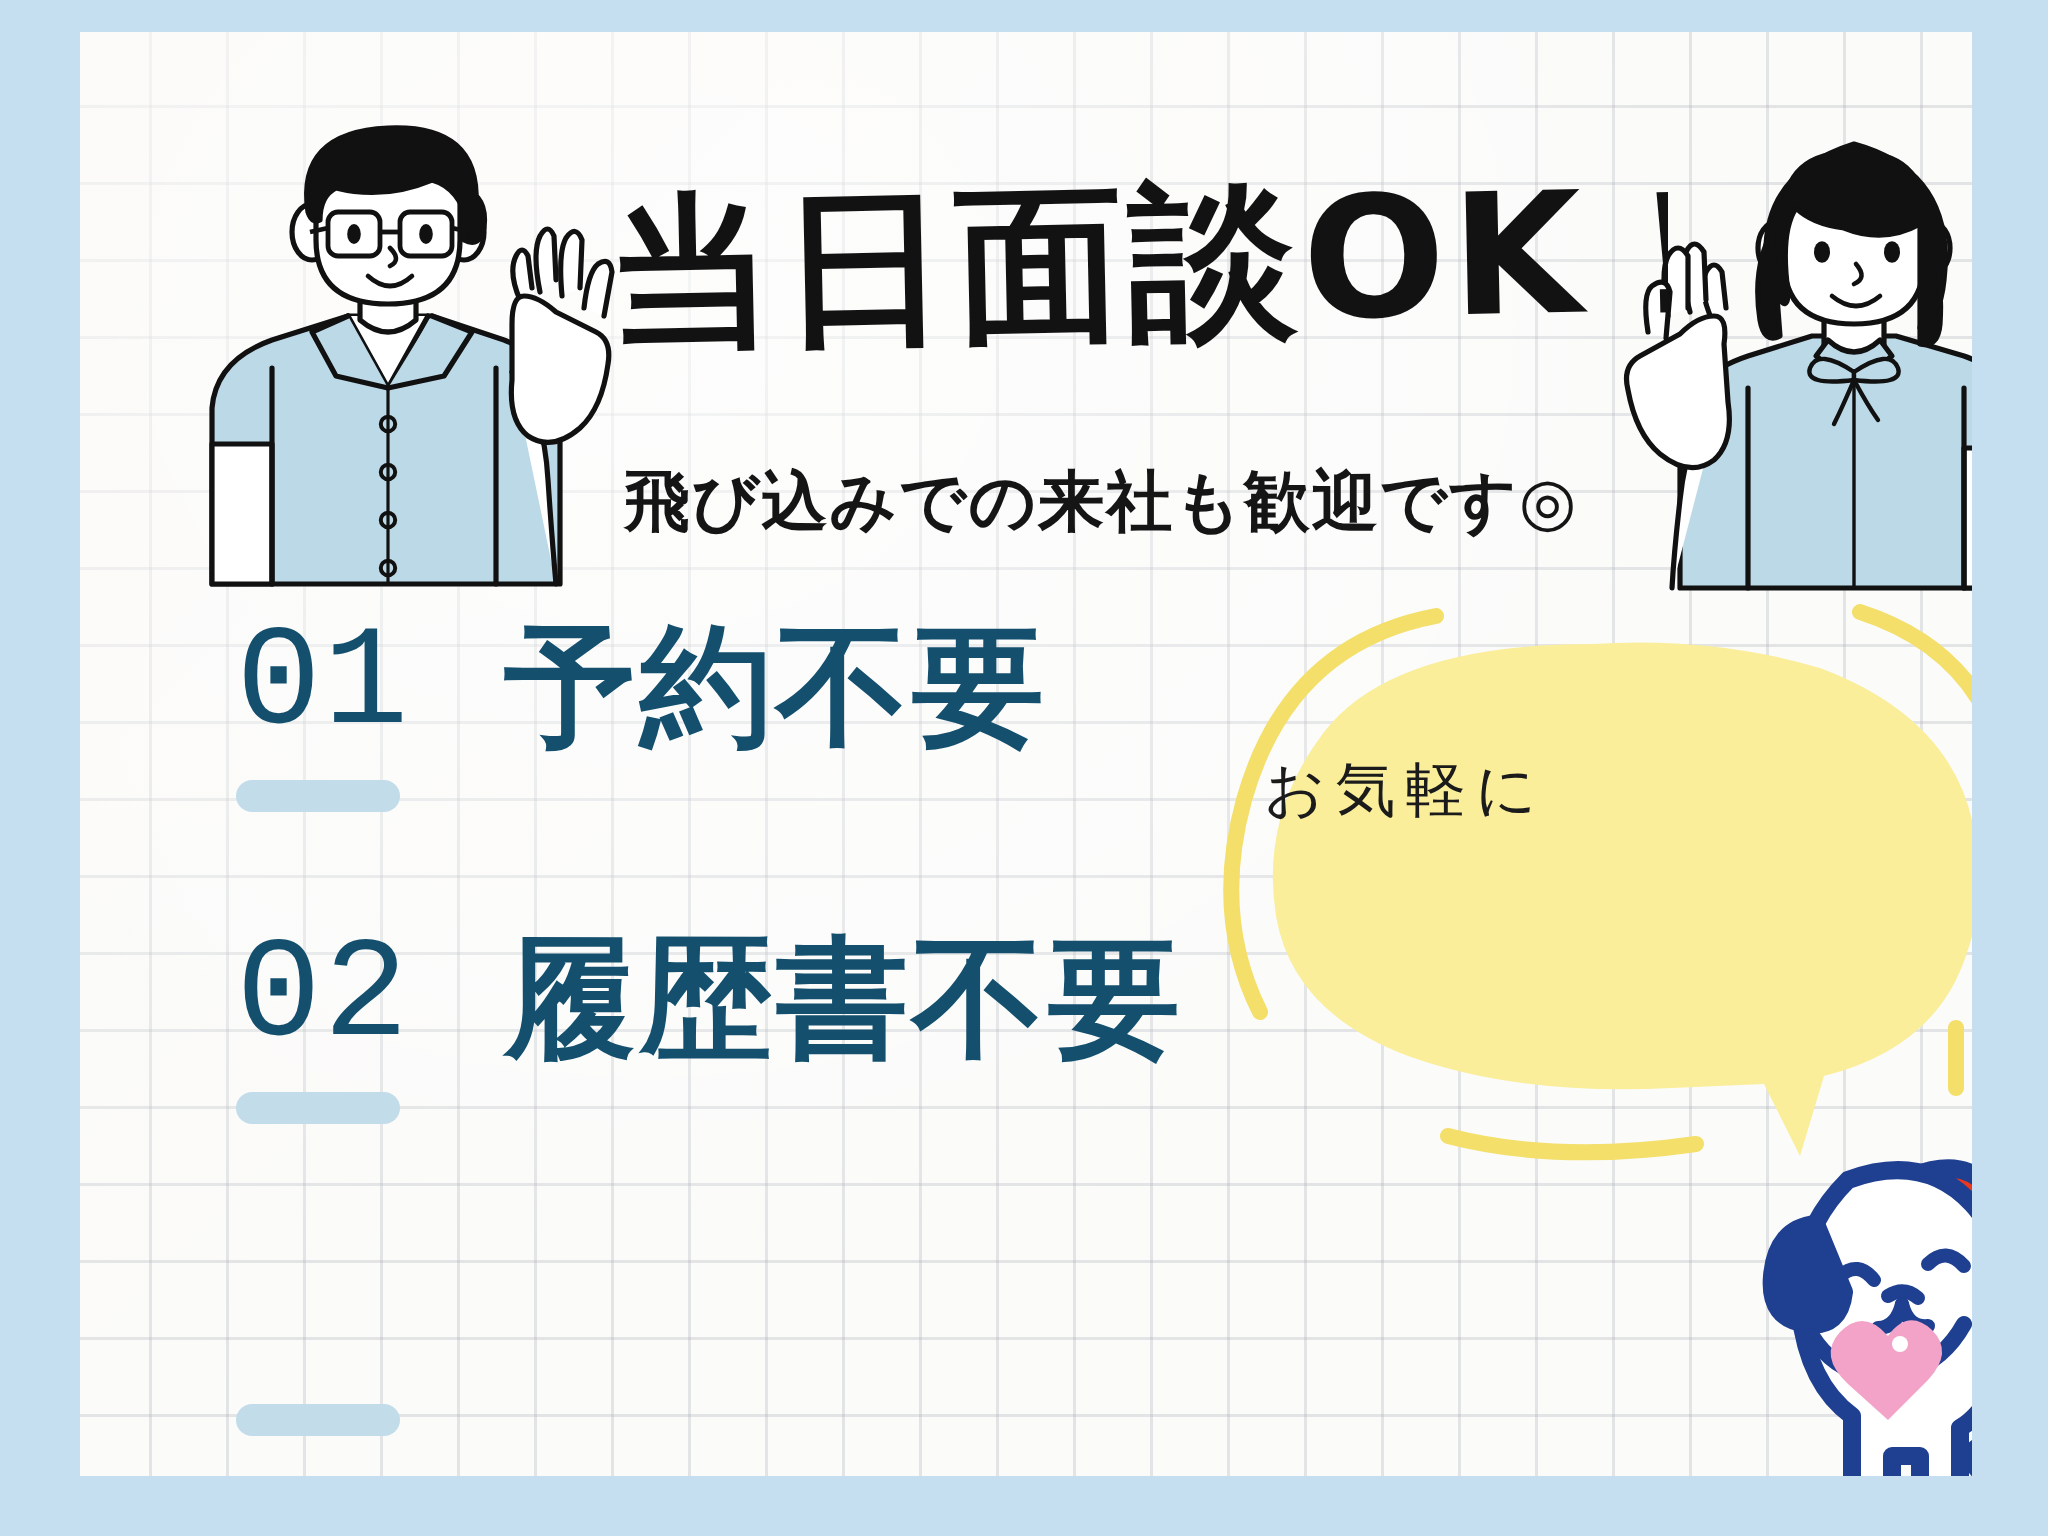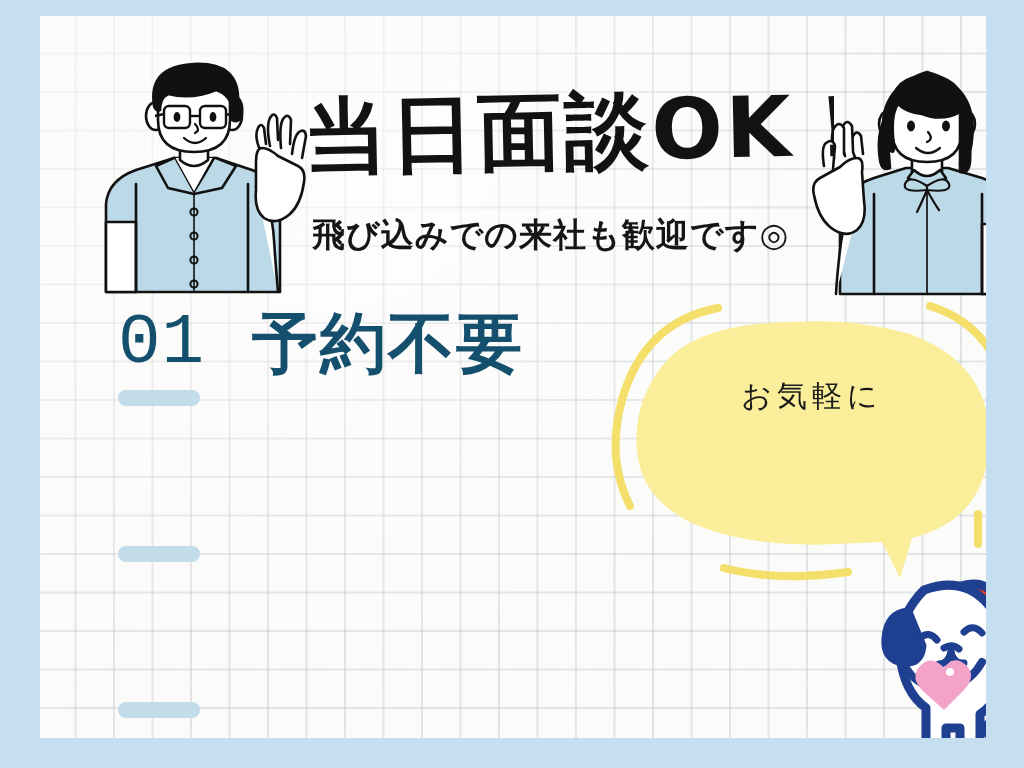--- a/index.html
+++ b/index.html
@@ -51,21 +51,21 @@
   
   #headline {
     left: 264px;
     top: 68px;
     width: 530px;
     height: 105px;
     z-index: 6;
   }
   #subtitle {
     left: 262px;
-    top: 190px;
+    top: 206px;
     width: 510px;
     height: 58px;
     z-index: 6;
   }
 
   
   #char-left  { left: 48px;  top: 38px;  width: 220px; height: 240px; z-index: 5; }
   #char-right { left: 770px; top: 38px;  width: 220px; height: 242px; z-index: 5; }
 
   
@@ -126,21 +126,21 @@
     top: 276px;
     width: 420px;
     height: 290px;
     z-index: 4;
   }
   #bubble-text {
     position: absolute;
     left: 592px;
     top: 352px;
     width: 360px;
-    text-align: center;
+    text-align: left;
     z-index: 8;
     color: #1b1b1b;
     font-size: 30px;
     line-height: 56px;
     letter-spacing: 5px;
     font-weight: 400;
   }
   #bubble-text div { white-space: nowrap; }
 
   
@@ -294,21 +294,23 @@
         <div class="num-wrap">
           <div class="num-bar"></div>
           <div class="num">01</div>
         </div>
         <div class="item-label">予約不要</div>
       </div>
 
       <div class="list-item">
         <div class="num-wrap">
           <div class="num-bar"></div>
+          <div class="num">02</div>
         </div>
+        <div class="item-label">履歴書不要</div>
       </div>
 
       <div class="list-item">
         <div class="num-wrap">
           <div class="num-bar"></div>
         </div>
       </div>
 
     </div>
 

